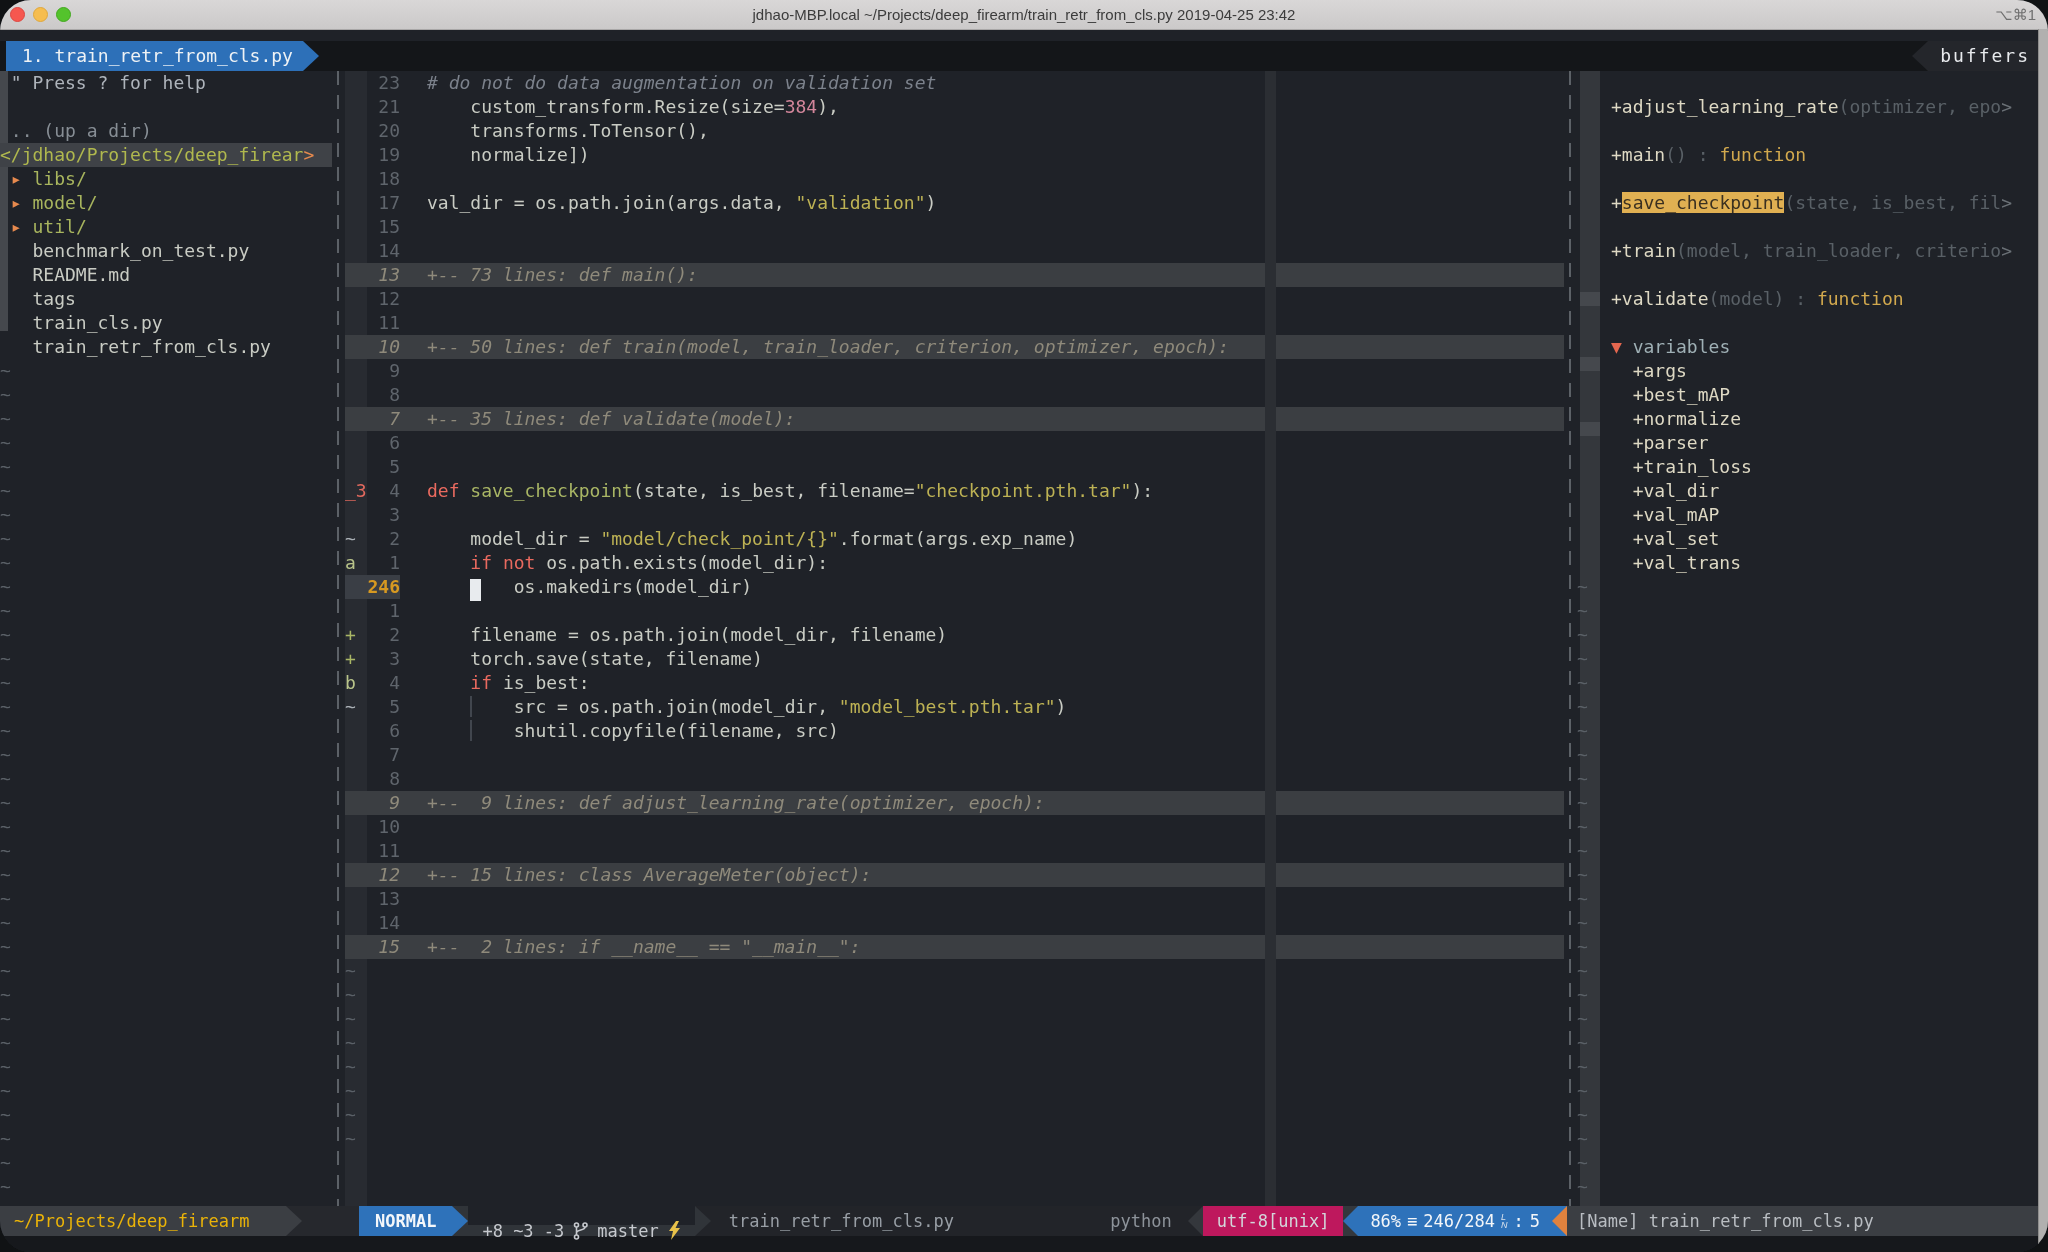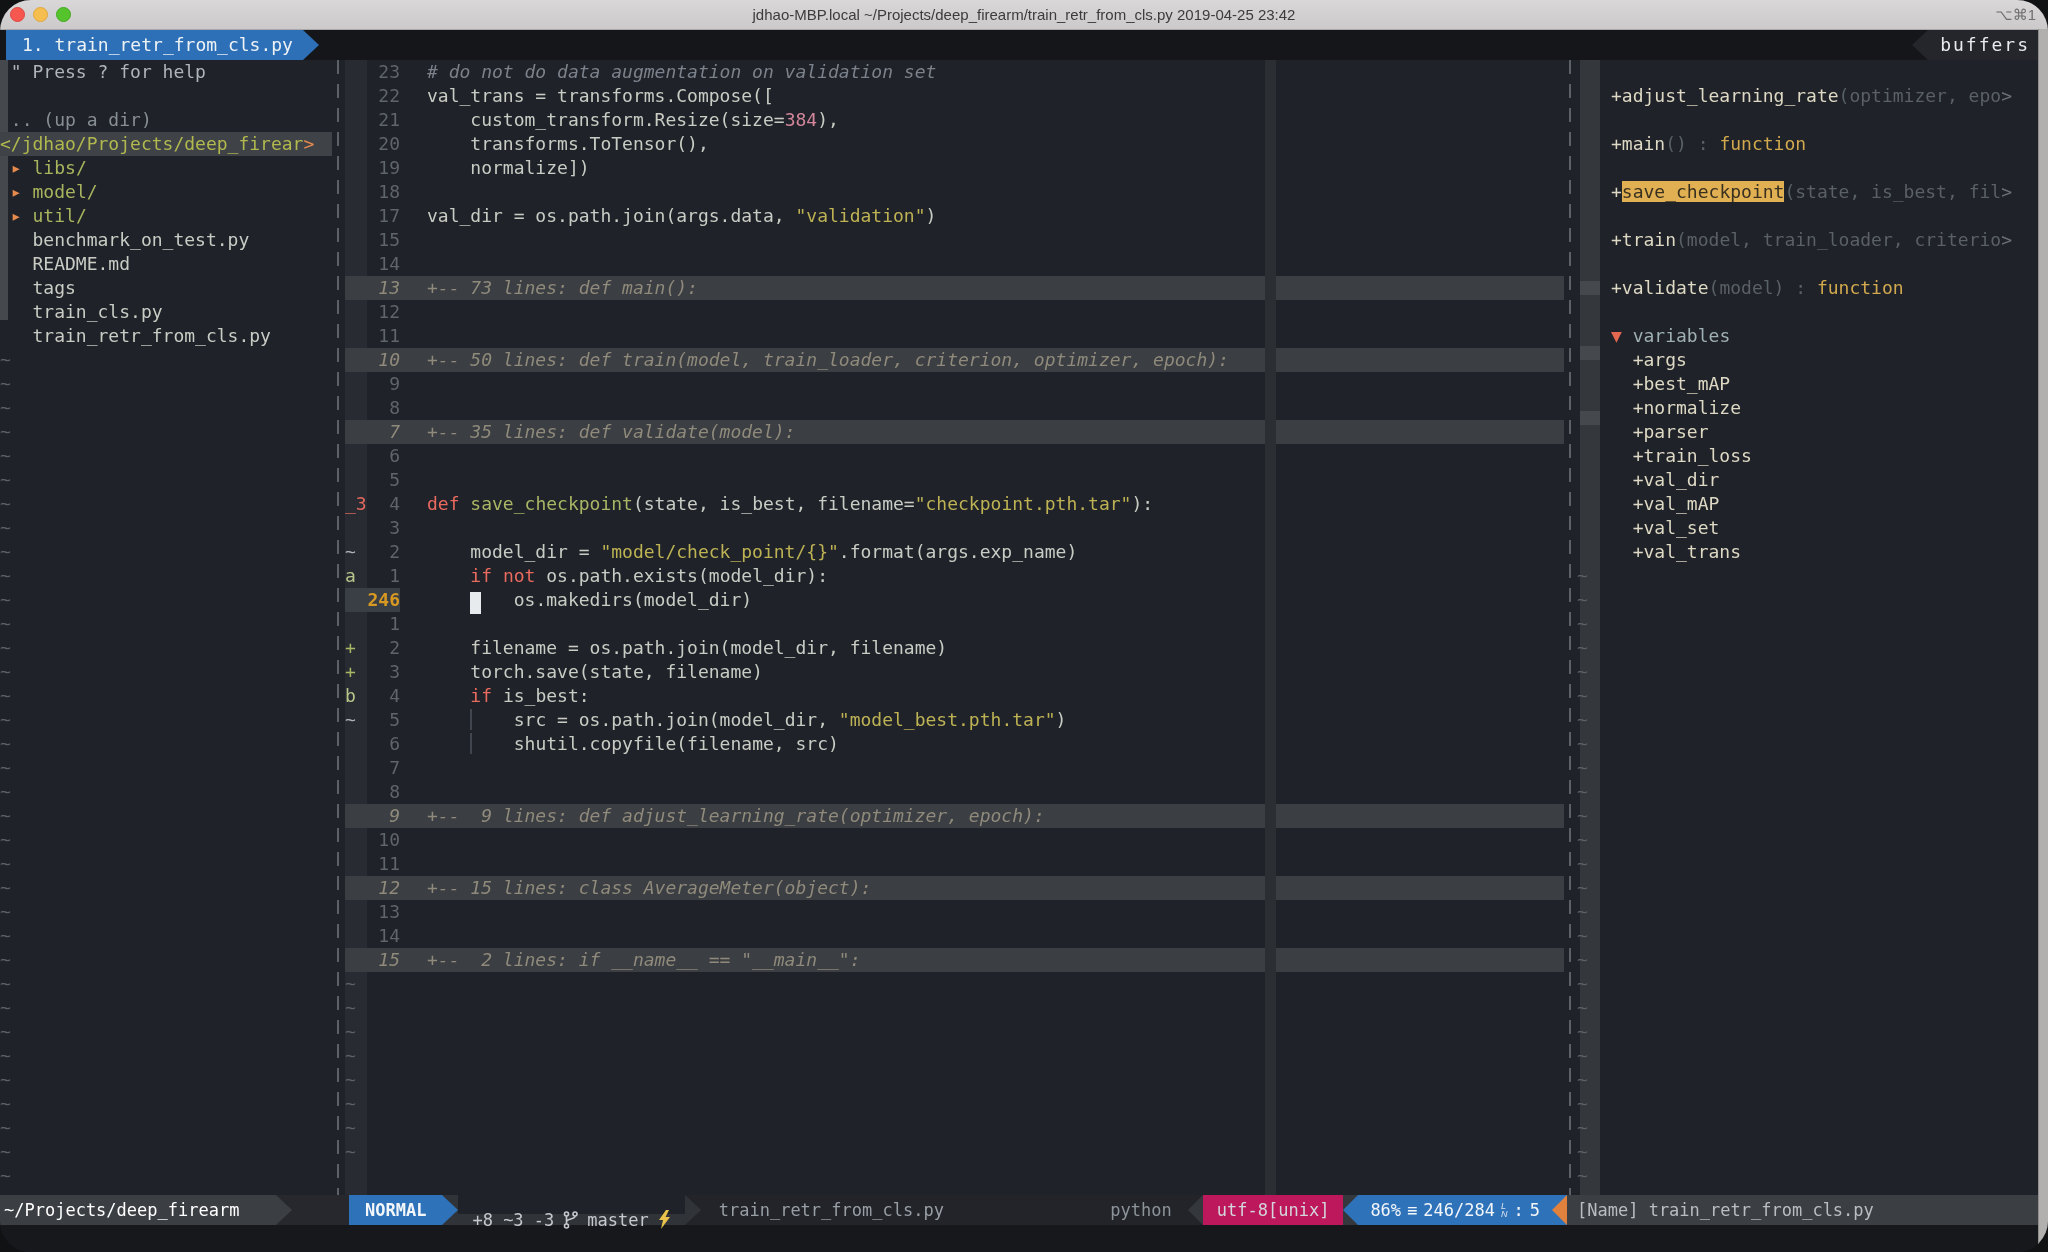--- a/index.html
+++ b/index.html
@@ -10,21 +10,21 @@
             display:flex;align-items:center;position:relative;
             font-family:"Liberation Sans",sans-serif;font-size:15px;color:#3c3c3c;}
   .lights{display:flex;gap:8px;margin-left:10px;}
   .light{width:13px;height:13px;border-radius:50%;}
   .light.red{background:#f6574f;border:1px solid #dd4741;}
   .light.yellow{background:#f6bd4f;border:1px solid #dfa73c;}
   .light.green{background:#54c32c;border:1px solid #43a81f;}
   .tb-title{position:absolute;left:0;right:0;text-align:center;pointer-events:none;}
   .tb-shortcut{margin-left:auto;padding-right:12px;color:#6f6f6f;}
   
-  .tabline{height:30px;background:#141619;display:flex;align-items:flex-start;font-size:18px;line-height:30px;}
+  .tabline{height:30px;background:#141619;display:flex;align-items:flex-start;font-size:18px;line-height:30px;margin-top:11px;}
   .tab{background:#2d70b8;color:#eef2f5;padding:0 10px 0 16px;margin-left:6px;white-space:pre;}
   .tab-arrow{width:0;height:0;border-top:15px solid transparent;border-bottom:15px solid transparent;
              border-left:16px solid #2d70b8;}
   .tab-right{margin-left:auto;display:flex;align-items:stretch;}
   .buf-arrow{width:0;height:0;border-top:15px solid transparent;border-bottom:15px solid transparent;
              border-right:16px solid #24262b;}
   .buffers{background:#24262b;color:#e8eaed;padding:0 18px 0 12px;letter-spacing:2px;}
   
   .main{display:flex;height:1135px;position:relative;font-size:18px;line-height:24px;}
   .nerdtree{width:332px;position:relative;overflow:hidden;}
@@ -78,21 +78,21 @@
   .c-tagsig{color:#596066;}
   .c-tagkind{color:#d2a94e;}
   .c-tagtrunc{color:#6a7076;}
   .c-tagfold{color:#e4674f;}
   .c-tagscope{color:#9fb0b5;}
   .c-tagsel{background:#e0b052;color:#3a3020;}
   
   .statusline{height:30px;display:flex;align-items:stretch;font-size:17px;line-height:30px;white-space:pre;}
   .arrR{width:0;height:0;border-top:15px solid transparent;border-bottom:15px solid transparent;}
   .arrL{width:0;height:0;border-top:15px solid transparent;border-bottom:15px solid transparent;}
-  .st-nt{width:272px;background:#3b3e43;color:#ffffff;padding-left:4px;overflow:hidden;}
+  .st-nt{width:272px;background:#3b3e43;color:#eab308;padding-left:14px;overflow:hidden;}
   .st-nt-fill{width:73px;background:#26282d;display:flex;}
   .st-nt-fill .arrR{border-left:16px solid #3b3e43;}
   .st-mode{background:#2e72ba;color:#f4f7fa;font-weight:bold;padding:0 16px;}
   .a-mode{border-left:16px solid #2e72ba;background:#303439;}
   .st-hunks{background:#303439;color:#c6c9ce;padding:0 14px;display:flex;align-items:center;gap:9px;margin-top:19px;}
   .a-hunks{border-left:16px solid #303439;background:#222429;}
   .st-file{flex:1;background:#222429;color:#989ea5;padding-left:18px;display:flex;align-items:stretch;}
   .st-spacer{flex:1;}
   .st-ft{color:#8d939a;padding-right:16px;}
   .a-enc{border-right:15px solid #34373c;background:#222429;}
@@ -183,21 +183,20 @@
           <div class="tilde">~</div>
           <div class="tilde">~</div>
         </div>
     </div>
     <div class="vsep"></div>
     <div class="codewin">
       <div class="signstrip"></div>
       <div class="colorcolumn"></div>
       <div style="position:relative;z-index:1;">
           <div class="crow"><span class="sign"></span><span class="lnum">23</span><span class="codetext"><span class="c-cm"># do not do data augmentation on validation set</span></span></div>
-          <div class="crow"><span class="sign"></span><span class="lnum">22</span><span class="codetext"><span>val_trans = transforms.Compose([</span></span></div>
           <div class="crow"><span class="sign"></span><span class="lnum">21</span><span class="codetext"><span>    custom_transform.Resize(size=</span><span class="c-num">384</span><span>),</span></span></div>
           <div class="crow"><span class="sign"></span><span class="lnum">20</span><span class="codetext"><span>    transforms.ToTensor(),</span></span></div>
           <div class="crow"><span class="sign"></span><span class="lnum">19</span><span class="codetext"><span>    normalize])</span></span></div>
           <div class="crow"><span class="sign"></span><span class="lnum">18</span><span class="codetext"></span></div>
           <div class="crow"><span class="sign"></span><span class="lnum">17</span><span class="codetext"><span>val_dir = os.path.join(args.data, </span><span class="c-str">"validation"</span><span>)</span></span></div>
           <div class="crow"><span class="sign"></span><span class="lnum">15</span><span class="codetext"></span></div>
           <div class="crow"><span class="sign"></span><span class="lnum">14</span><span class="codetext"></span></div>
           <div class="crow fold"><span class="sign"></span><span class="lnum">13</span><span class="codetext"><span>+-- 73 lines: def main():</span></span></div>
           <div class="crow"><span class="sign"></span><span class="lnum">12</span><span class="codetext"></span></div>
           <div class="crow"><span class="sign"></span><span class="lnum">11</span><span class="codetext"></span></div>

